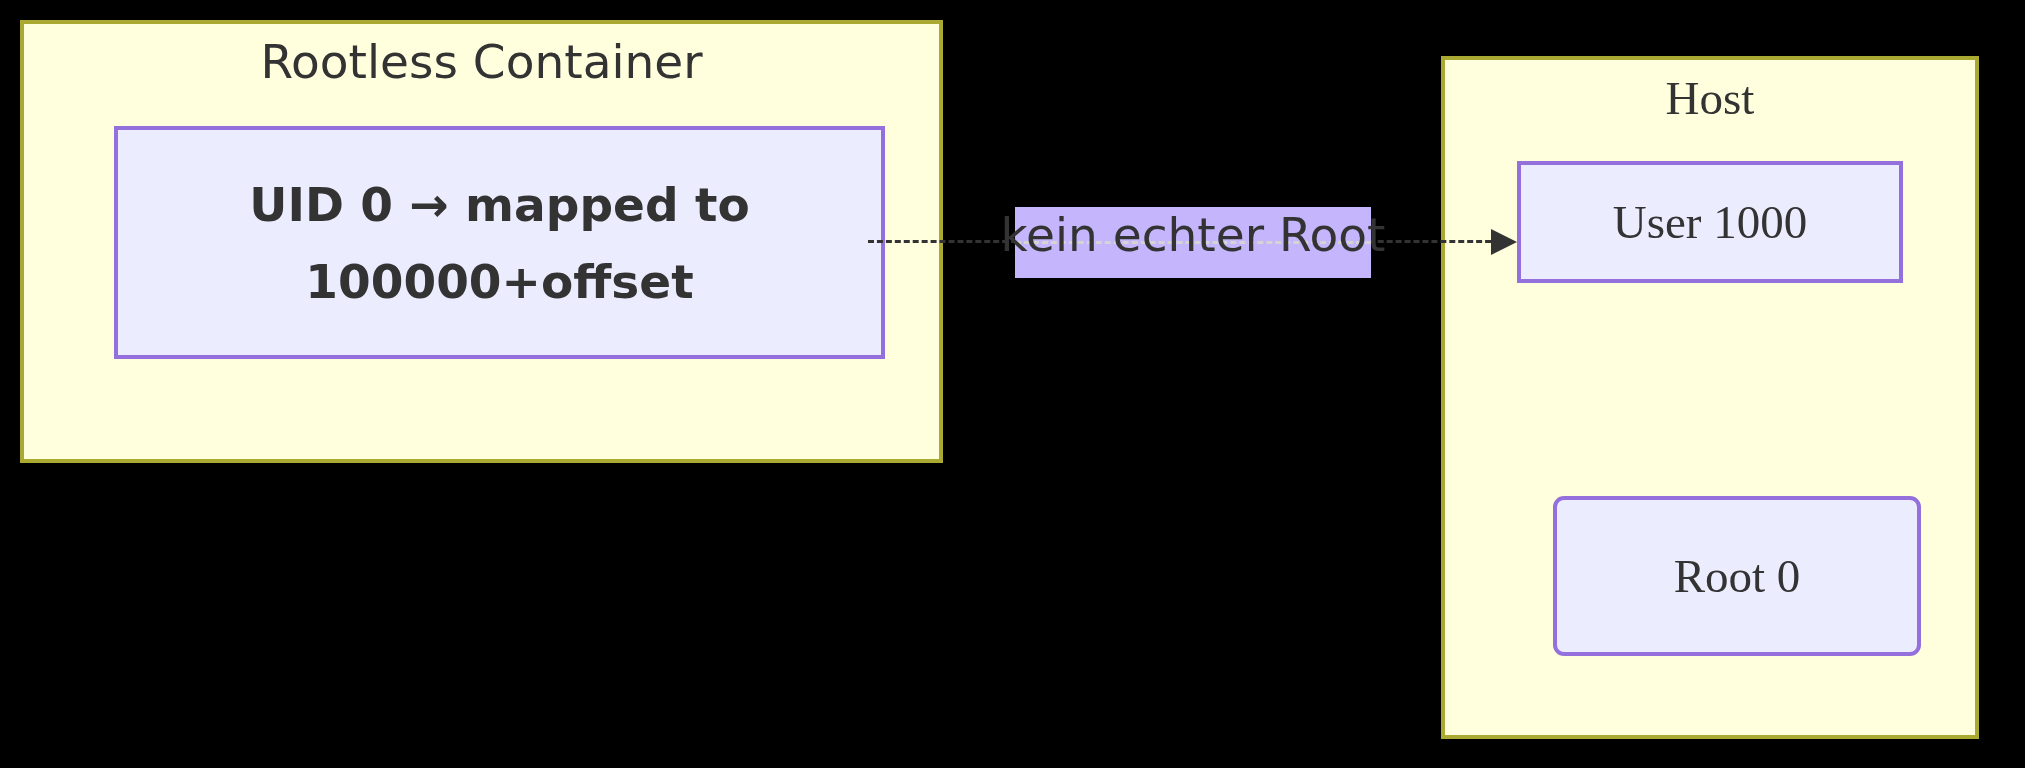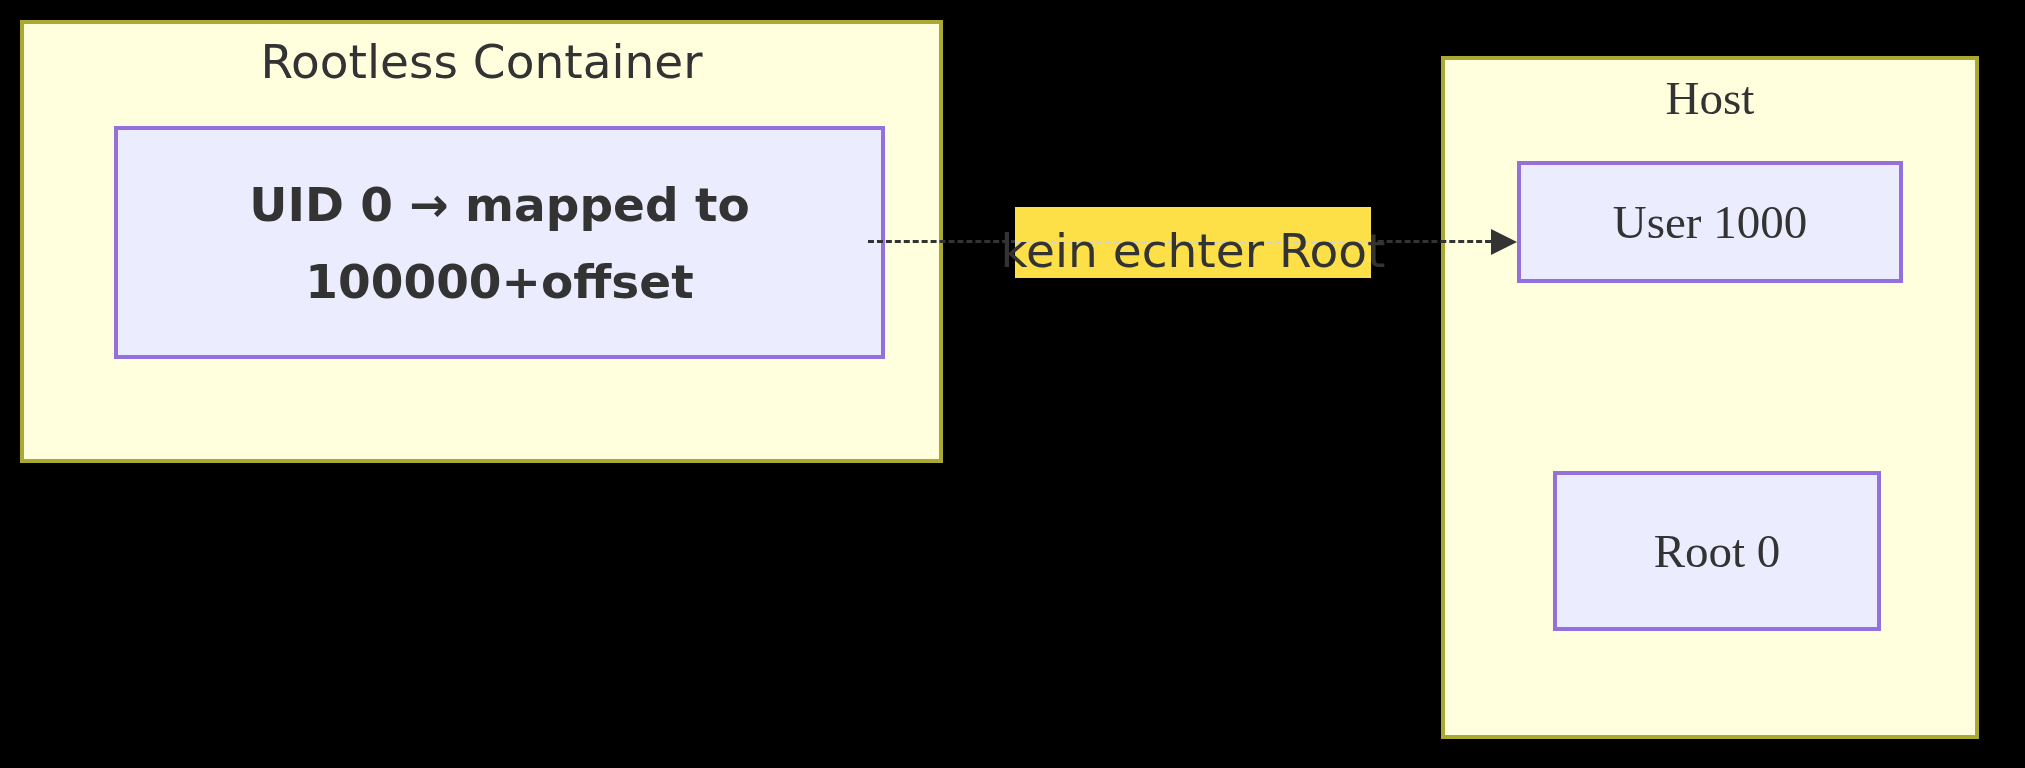--- a/index.html
+++ b/index.html
@@ -77,23 +77,23 @@
     border-bottom: 13px solid transparent;
     border-left: 26px solid #333333;
     z-index: 2;
   }
   .edge-label {
     position: absolute;
     left: 1015px;
     top: 207px;
     width: 356px;
     height: 71px;
-    background: #fde047;
+    background: #c4b5fd;
     display: flex;
-    align-items: flex-end;
+    align-items: flex-start;
     justify-content: center;
     font-size: 47px;
     color: #333333;
     white-space: nowrap;
     z-index: 3;
   }
   .edge-label .label-underline {
     position: absolute;
     left: 0;
     right: 0;
@@ -113,21 +113,21 @@
       <div class="node-line">UID 0 → mapped to</div>
       <div class="node-line">100000+offset</div>
     </div>
   </div>
 
   <div class="cluster" style="left:1441px; top:56px; width:538px; height:683px;font-family:Liberation Serif, serif;">
     <div class="cluster-title">Host</div>
     <div class="node" style="left:72px; top:101px; width:386px; height:122px;">
       <div class="node-line">User 1000</div>
     </div>
-    <div class="node" style="left:108px; top:411px; width:328px; height:160px;">
+    <div class="node" style="left:108px; top:436px; width:368px; height:160px;border-radius:11px;">
       <div class="node-line">Root 0</div>
     </div>
   </div>
 
   <div class="edge-line"></div>
   <div class="edge-arrowhead"></div>
   <div class="edge-label">
     <span class="label-underline"></span>
     <span>kein echter Root</span>
   </div>

